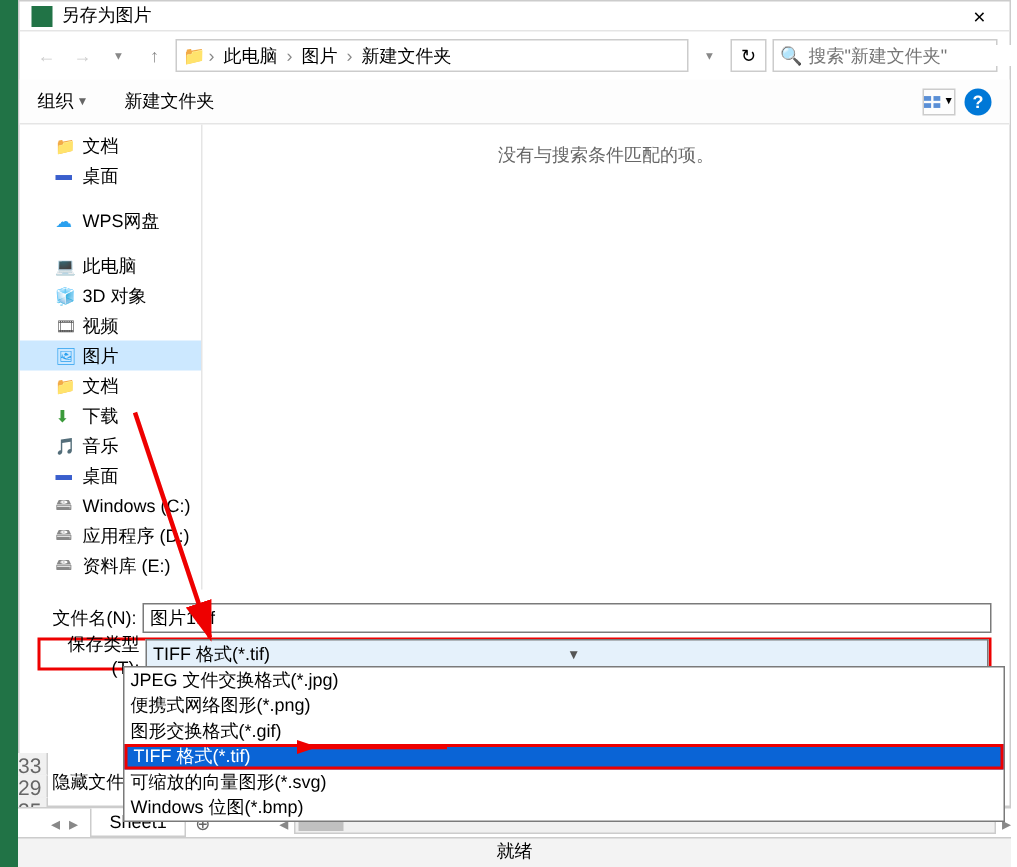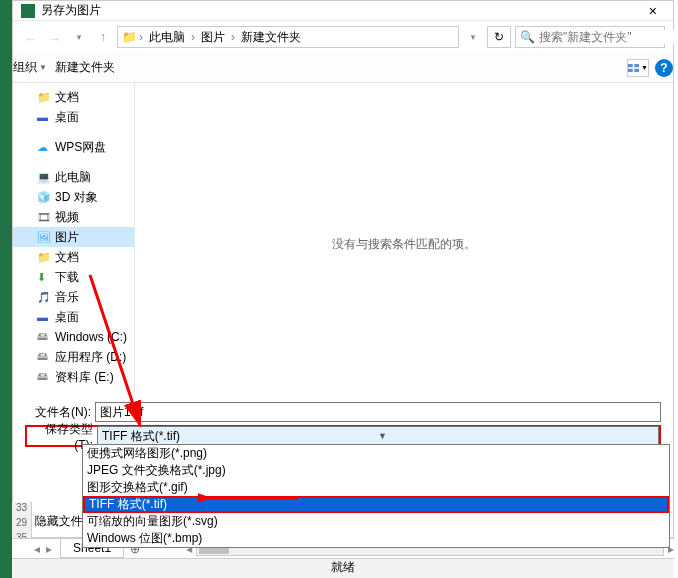--- a/index.html
+++ b/index.html
@@ -18,33 +18,33 @@
     .nav-btn { width: 20px; height: 20px; display: flex; align-items: center; justify-content: center; color: #888; cursor: pointer; }
     .nav-btn.disabled { color: #ccc; }
     .breadcrumb { flex: 1; height: 22px; border: 1px solid #ccc; display: flex; align-items: center; padding: 0 4px; gap: 2px; }
     .breadcrumb .folder-icon { color: #f0c040; }
     .breadcrumb .crumb { padding: 0 4px; cursor: pointer; }
     .breadcrumb .sep { color: #888; }
     .refresh { width: 24px; height: 22px; border: 1px solid #ccc; display: flex; align-items: center; justify-content: center; cursor: pointer; }
     .searchbox { width: 150px; height: 22px; border: 1px solid #ccc; display: flex; align-items: center; padding: 0 4px; gap: 4px; color: #888; }
     .searchbox input { border: none; outline: none; flex: 1; font-size: 12px; }
     
-    .toolbar { height: 30px; display: flex; align-items: center; padding: 0 0; gap: 8px; border-bottom: 1px solid #e5e5e5; background: #fdfdfd; }
+    .toolbar { height: 30px; display: flex; align-items: center; padding: 0 12px; gap: 24px; border-bottom: 1px solid #e5e5e5; background: #fdfdfd; }
     .toolbar-item { cursor: pointer; display: flex; align-items: center; gap: 2px; }
     .toolbar-item .drop { font-size: 8px; color: #666; }
     .toolbar-right { margin-left: auto; display: flex; gap: 6px; align-items: center; }
     .view-btn { width: 22px; height: 18px; border: 1px solid #ccc; display: flex; align-items: center; justify-content: center; cursor: pointer; }
     .help-btn { width: 18px; height: 18px; border-radius: 50%; background: #0078d7; color: #fff; display: flex; align-items: center; justify-content: center; font-weight: bold; cursor: pointer; }
     
     .body-split { display: flex; height: 310px; }
     .tree { width: 122px; border-right: 1px solid #e5e5e5; padding: 4px 0; overflow: hidden; }
     .tree-item { height: 20px; display: flex; align-items: center; padding-left: 24px; gap: 4px; cursor: pointer; white-space: nowrap; }
     .tree-item.selected { background: #cce8ff; }
     .tree-item .ticon { width: 14px; font-size: 11px; }
-    .content-area { flex: 1; display: flex; align-items: center; justify-content: center; padding-top: 12px; color: #666; }
+    .content-area { flex: 1; display: flex; align-items: flex-start; justify-content: center; padding-top: 12px; color: #666; }
     
     .bottom-fields { padding: 8px 12px 2px 12px; }
     .field-row { display: flex; align-items: center; height: 22px; margin-bottom: 2px; }
     .field-label { width: 70px; text-align: right; padding-right: 4px; }
     .field-input { flex: 1; height: 20px; border: 1px solid #7a7a7a; padding: 0 4px; background: #fff; }
     .field-input.combo { display: flex; align-items: center; }
     .field-input.combo span { flex: 1; }
     .field-input.combo .drop { font-size: 9px; color: #555; }
     
     .filetype-row { position: relative; }
@@ -74,21 +74,21 @@
     .statusbar .view-icons span { padding: 0 4px; cursor: pointer; border: 1px solid transparent; }
     .statusbar .zoom { display: flex; align-items: center; gap: 6px; }
     .statusbar .zoom-slider { width: 80px; height: 4px; background: #ccc; position: relative; }
     .statusbar .zoom-slider .zthumb { position: absolute; left: 38px; top: -4px; width: 6px; height: 12px; background: #888; }
     
     
     .arrow-annot { position: absolute; pointer-events: none; z-index: 10; }
     
     
     .rownums { position: absolute; left: 12px; top: 502px; width: 20px; }
-    .rownums div { height: 15px; font-size: 10px; text-align: center; color: #666; border-right: 1px solid #ccc; border-bottom: 1px solid #eee; background: #f0f0f0; }
+    .rownums div { height: 15px; font-size: 14px; text-align: left; color: #666; border-right: 1px solid #ccc; border-bottom: 1px solid #eee; background: #f0f0f0; }
   </style>
 </head>
 <body>
 
 <div class="app-strip"></div>
 
 <div class="dialog">
   <div class="titlebar">
     <div class="app-icon"></div>
     <span class="title">另存为图片</span>
@@ -221,22 +221,22 @@
 
   <div class="actions-row" style="margin-top:56px;">
     <div class="hide-folders">
       <span class="arrow">˄</span>
       <span>隐藏文件夹</span>
     </div>
   </div>
 </div>
 
 <div class="dropdown-list" id="ddlist">
+    <div class="dd-item">JPEG 文件交换格式(*.jpg)</div>
     <div class="dd-item">便携式网络图形(*.png)</div>
-    <div class="dd-item">JPEG 文件交换格式(*.jpg)</div>
     <div class="dd-item">图形交换格式(*.gif)</div>
     <div class="dd-item selected dd-highlight">TIFF 格式(*.tif)</div>
     <div class="dd-item">可缩放的向量图形(*.svg)</div>
     <div class="dd-item">Windows 位图(*.bmp)</div>
   </div>
 
 <div class="rownums" id="rownums">
     <div>33</div>
     <div>29</div>
     <div>35</div>

